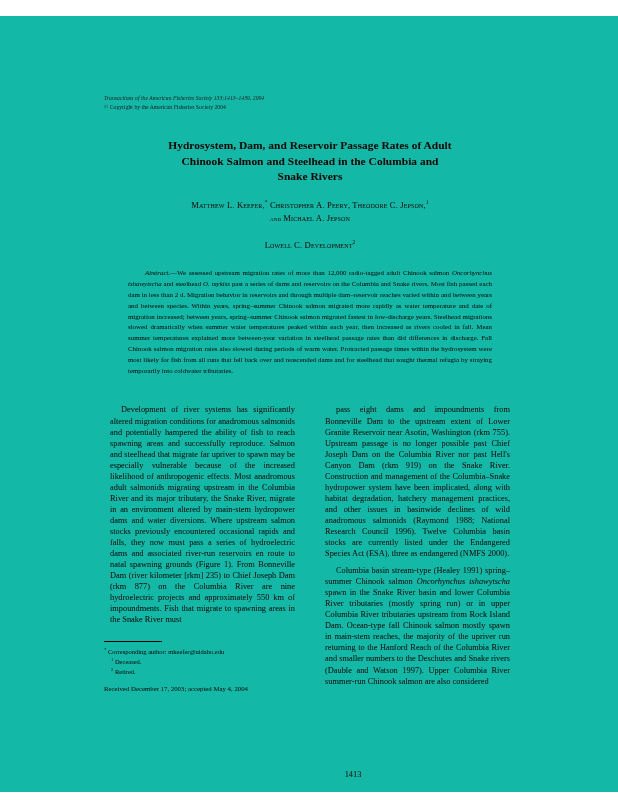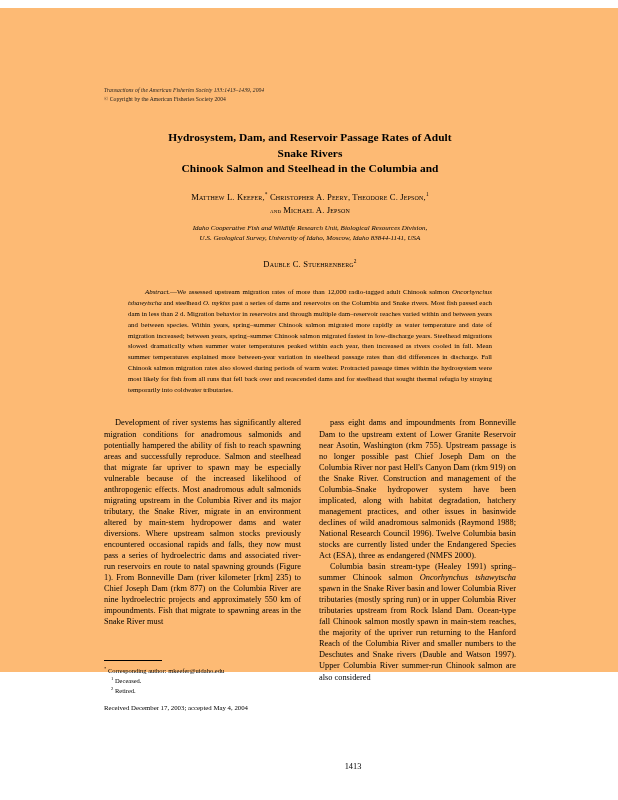--- a/index.html
+++ b/index.html
@@ -11,24 +11,24 @@
   body {
     width: 618px;
     height: 800px;
     font-family: "Liberation Serif", "DejaVu Serif", serif;
     color: #000000;
     position: relative;
     overflow: hidden;
   }
   .page {
     position: absolute;
-    left: 0; top: 8px;
+    left: 0; top: 16px;
     width: 618px;
-    height: 664px;
-    background: #fdba74;
+    height: 776px;
+    background: #14b8a6;
   }
   .content {
     position: absolute;
     left: 104px;
     top: 78px;
     width: 412px;
   }
 
   
   .running-head {
@@ -115,21 +115,21 @@
   .columns {
     margin-top: 22px;
     display: flex;
     gap: 18px;
   }
   .col {
     width: 197px;
     position: relative;
   }
   .col p {
-    margin: 0;
+    margin: 6px;
     font-size: 8.35px;
     line-height: 1.325;
     text-align: justify;
     text-indent: 11px;
     hyphens: none;
   }
   .col p i {
     font-style: italic;
   }
 
@@ -182,40 +182,36 @@
 <div class="page">
   <div class="content">
 
     <div class="running-head">
       <div>Transactions of the American Fisheries Society 133:1413–1439, 2004</div>
       <div class="copyline">© Copyright by the American Fisheries Society 2004</div>
     </div>
 
     <div class="title-block">
       <div class="title-line">Hydrosystem, Dam, and Reservoir Passage Rates of Adult</div>
+      <div class="title-line">Chinook Salmon and Steelhead in the Columbia and</div>
       <div class="title-line">Snake Rivers</div>
-      <div class="title-line">Chinook Salmon and Steelhead in the Columbia and</div>
     </div>
 
     <div class="authors-block">
       <div class="author-line">
         <span>Matthew L. Keefer,</span><sup class="star">*</sup><span> Christopher A. Peery, Theodore C. Jepson,</span><sup>1</sup>
       </div>
       <div class="author-line">
         <span class="conj">and </span><span>Michael A. Jepson</span>
       </div>
     </div>
-    <div class="affil-block">
-      <div class="affil-line">Idaho Cooperative Fish and Wildlife Research Unit, Biological Resources Division,</div>
-      <div class="affil-line">U.S. Geological Survey, University of Idaho, Moscow, Idaho 83844-1141, USA</div>
-    </div>
 
     <div class="authors-block second">
       <div class="author-line">
-        <span>Dauble C. Stuehrenberg</span><sup>2</sup>
+        <span>Lowell C. Development</span><sup>2</sup>
       </div>
     </div>
 
     <div class="abstract">
       <span class="lead">Abstract.</span><span>—</span><span>We assessed upstream migration rates of more than 12,000 radio-tagged adult Chinook salmon </span><i>Oncorhynchus tshawytscha</i><span> and steelhead </span><i>O. mykiss</i><span> past a series of dams and reservoirs on the Columbia and Snake rivers. Most fish passed each dam in less than 2 d. Migration behavior in reservoirs and through multiple dam–reservoir reaches varied within and between years and between species. Within years, spring–summer Chinook salmon migrated more rapidly as water temperature and date of migration increased; between years, spring–summer Chinook salmon migrated fastest in low-discharge years. Steelhead migrations slowed dramatically when summer water temperatures peaked within each year, then increased as rivers cooled in fall. Mean summer temperatures explained more between-year variation in steelhead passage rates than did differences in discharge. Fall Chinook salmon migration rates also slowed during periods of warm water. Protracted passage times within the hydrosystem were most likely for fish from all runs that fell back over and reascended dams and for steelhead that sought thermal refugia by straying temporarily into coldwater tributaries.</span>
     </div>
 
     <div class="columns">
       <div class="col">
         <p>Development of river systems has significantly altered migration conditions for anadromous salmonids and potentially hampered the ability of fish to reach spawning areas and successfully reproduce. Salmon and steelhead that migrate far upriver to spawn may be especially vulnerable because of the increased likelihood of anthropogenic effects. Most anadromous adult salmonids migrating upstream in the Columbia River and its major tributary, the Snake River, migrate in an environment altered by main-stem hydropower dams and water diversions. Where upstream salmon stocks previously encountered occasional rapids and falls, they now must pass a series of hydroelectric dams and associated river-run reservoirs en route to natal spawning grounds (Figure 1). From Bonneville Dam (river kilometer [rkm] 235) to Chief Joseph Dam (rkm 877) on the Columbia River are nine hydroelectric projects and approximately 550 km of impoundments. Fish that migrate to spawning areas in the Snake River must</p>

